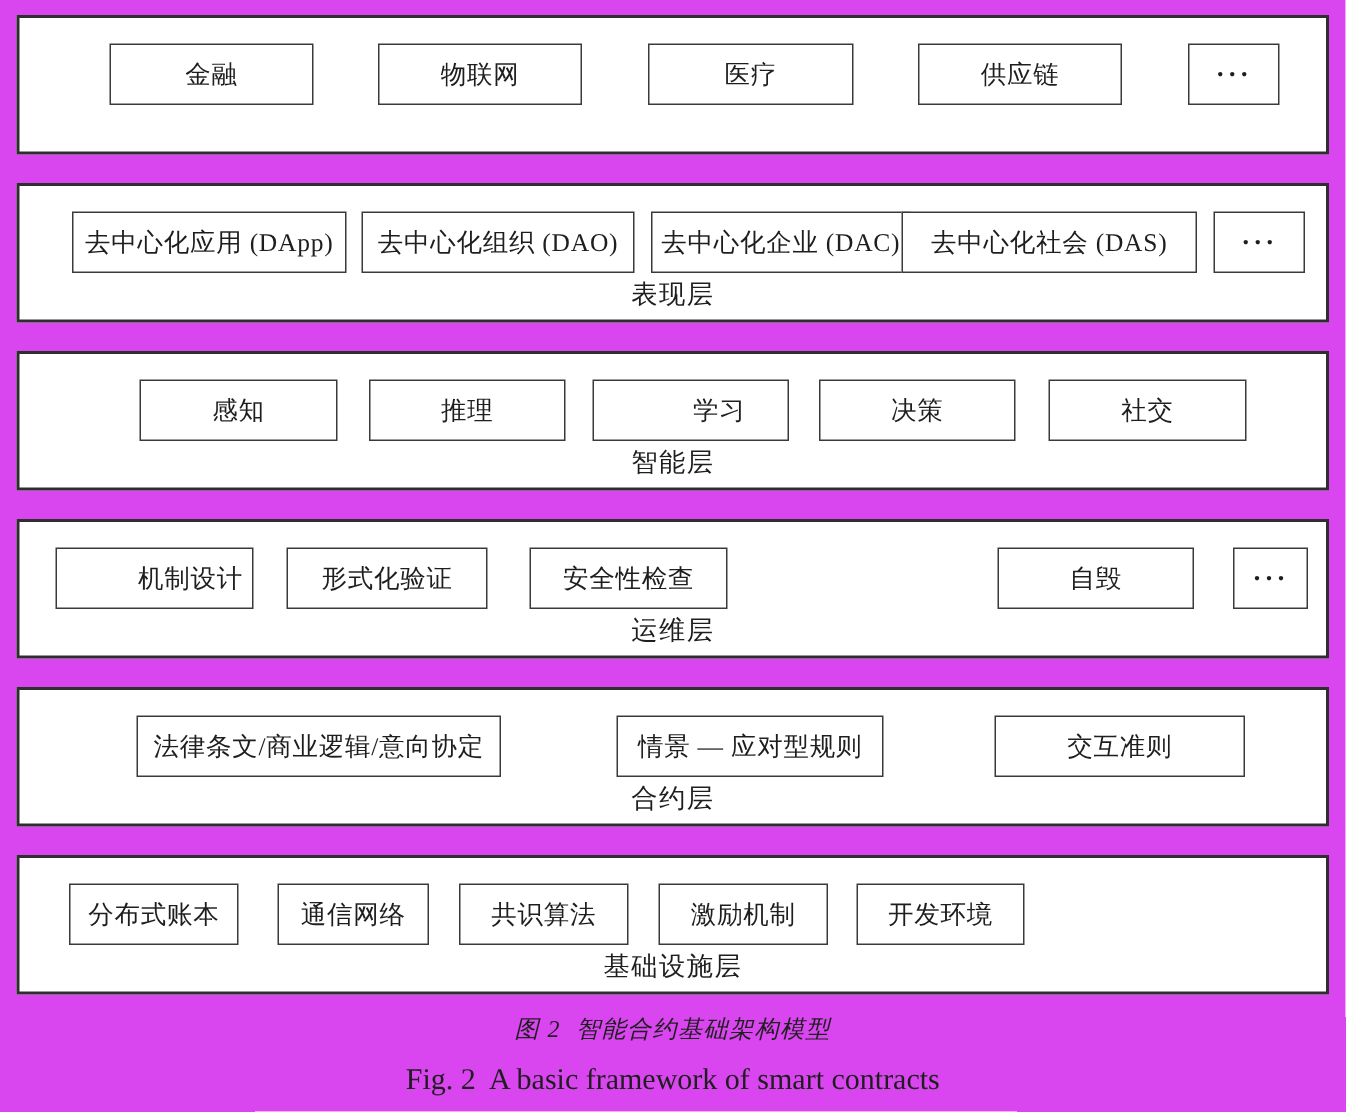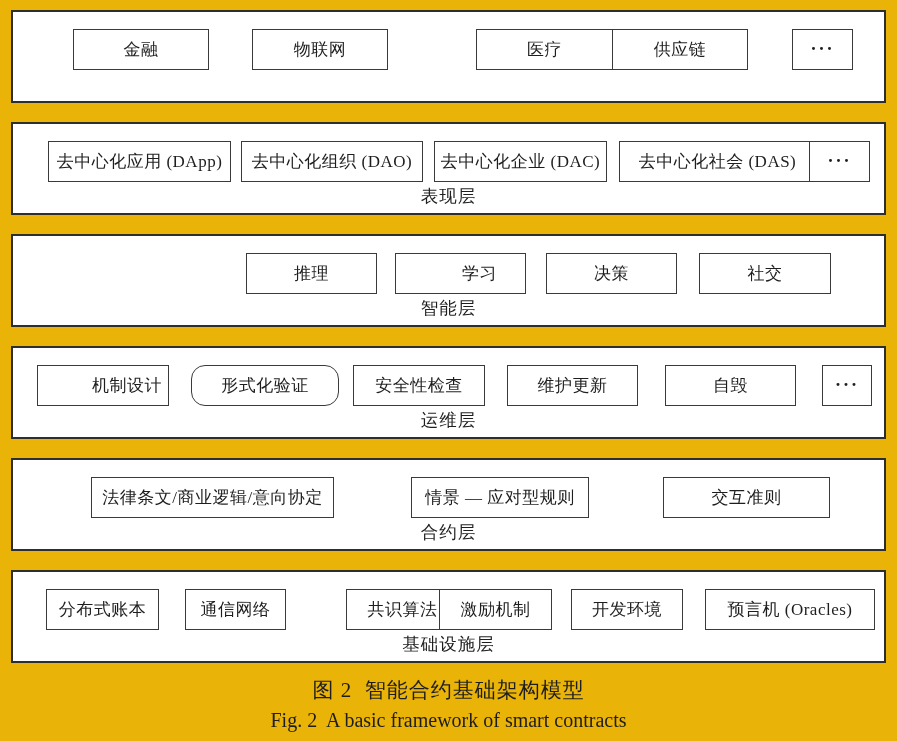--- a/index.html
+++ b/index.html
@@ -16,70 +16,69 @@
     border:1.5px solid #3a3a3a;box-sizing:border-box;background:#fff;
     display:flex;align-items:center;justify-content:center;
     font-size:17px;letter-spacing:.5px;white-space:nowrap;
   }
   .box.dots{font-size:18px;font-weight:bold;letter-spacing:2px;}
   .layer-label{
     position:absolute;left:0;right:0;bottom:5px;text-align:center;
     font-size:17.5px;letter-spacing:1px;
   }
   .caption{position:absolute;left:0;width:100%;text-align:center;white-space:pre;}
-  .caption.zh{top:676px;font-size:21px;letter-spacing:1px;}
+  .caption.zh{top:676px;font-size:16px;letter-spacing:1px;font-style:italic;}
   .caption.en{top:709px;font-size:20px;}
 </style>
 </head>
 <body>
 
-<div class="page" style="color: rgb(30, 30, 30); background: #eab308;">
+<div class="page" style="color: rgb(30, 30, 30); background: #d946ef;">
   <div id="diagram">
       <div class="layer" style="top: 10px;">
         <div class="box" style="left: 60px; width: 136px;">金融</div>
         <div class="box" style="left: 239px; width: 136px;">物联网</div>
-        <div class="box" style="left: 419px; width: 137px; margin-left: 44px;">医疗</div>
+        <div class="box" style="left: 419px; width: 137px;">医疗</div>
         <div class="box" style="left: 599px; width: 136px;">供应链</div>
         <div class="box dots" style="left: 779px; width: 61px;">···</div>
       </div>
       <div class="layer" style="top: 122px;">
         <div class="box" style="left: 35px; width: 183px;">去中心化应用 (DApp)</div>
         <div class="box" style="left: 228px; width: 182px;">去中心化组织 (DAO)</div>
         <div class="box" style="left: 421px; width: 173px;">去中心化企业 (DAC)</div>
-        <div class="box" style="left: 606px; width: 197px;">去中心化社会 (DAS)</div>
+        <div class="box" style="left: 588px; width: 197px;">去中心化社会 (DAS)</div>
         <div class="box dots" style="left: 796px; width: 61px;">···</div>
         <div class="layer-label">表现层</div>
       </div>
       <div class="layer" style="top: 234px;">
+        <div class="box" style="left: 80px; width: 132px;">感知</div>
         <div class="box" style="left: 233px; width: 131px;">推理</div>
         <div class="box" style="left: 382px; width: 131px; padding-left: 38px;">学习</div>
         <div class="box" style="left: 533px; width: 131px;">决策</div>
         <div class="box" style="left: 686px; width: 132px;">社交</div>
         <div class="layer-label">智能层</div>
       </div>
       <div class="layer" style="top: 346px;">
         <div class="box" style="left: 24px; width: 132px; padding-left: 48px;">机制设计</div>
-        <div class="box" style="left: 178px; width: 148px; border-radius: 14px;">形式化验证</div>
+        <div class="box" style="left: 178px; width: 134px;">形式化验证</div>
         <div class="box" style="left: 340px; width: 132px;">安全性检查</div>
-        <div class="box" style="left: 494px; width: 131px;">维护更新</div>
         <div class="box" style="left: 652px; width: 131px;">自毁</div>
         <div class="box dots" style="left: 809px; width: 50px;">···</div>
         <div class="layer-label">运维层</div>
       </div>
       <div class="layer" style="top: 458px; padding-left: 44px;">
         <div class="box" style="left: 78px; width: 243px;">法律条文/商业逻辑/意向协定</div>
         <div class="box" style="left: 398px; width: 178px;">情景 — 应对型规则</div>
         <div class="box" style="left: 650px; width: 167px;">交互准则</div>
         <div class="layer-label">合约层</div>
       </div>
       <div class="layer" style="top: 570px;">
         <div class="box" style="left: 33px; width: 113px;">分布式账本</div>
         <div class="box" style="left: 172px; width: 101px;">通信网络</div>
-        <div class="box" style="left: 293px; width: 113px; margin-left: 40px;">共识算法</div>
+        <div class="box" style="left: 293px; width: 113px;">共识算法</div>
         <div class="box" style="left: 426px; width: 113px;">激励机制</div>
         <div class="box" style="left: 558px; width: 112px;">开发环境</div>
-        <div class="box" style="left: 692px; width: 170px;">预言机 (Oracles)</div>
         <div class="layer-label">基础设施层</div>
       </div>
     </div>
   <div class="caption zh">图 2  智能合约基础架构模型</div>
   <div class="caption en">Fig. 2  A basic framework of smart contracts</div>
 </div>
 
 </body></html>

